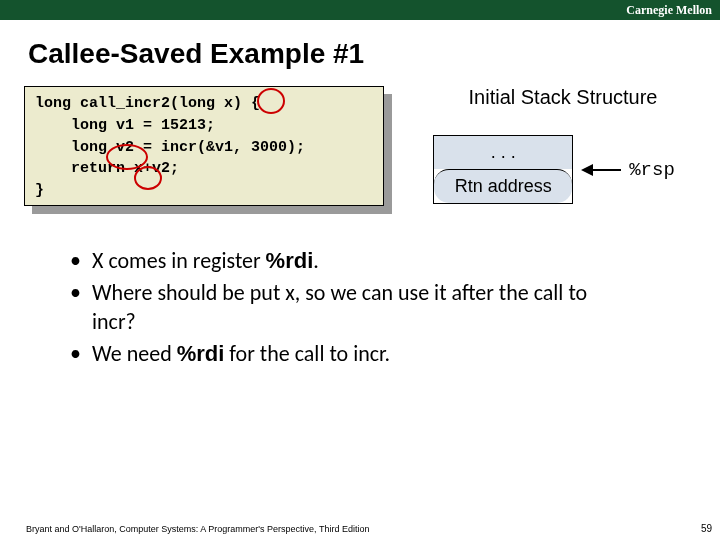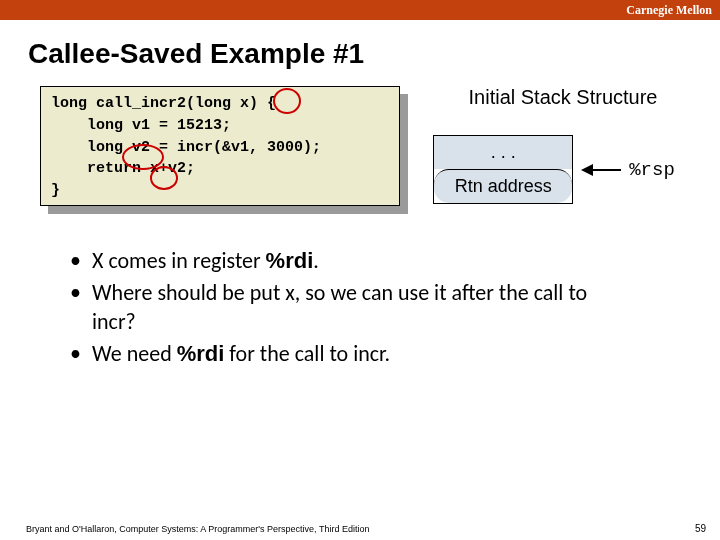--- a/index.html
+++ b/index.html
@@ -1,19 +1,19 @@
 <!DOCTYPE html>
 <html><head>
 <meta charset="utf-8">
 <style>
   * { box-sizing: border-box; margin: 0; padding: 0; }
   html, body { width: 720px; height: 540px; background: #fff; font-family: Arial, Helvetica, sans-serif; position: relative; overflow: hidden; }
-  .topbar { width: 100%; height: 20px; background: #c2410c; color: #fff; font-weight: bold; font-family: Georgia, 'Times New Roman', serif; font-size: 12px; text-align: right; padding: 3px 8px 0 0; }
+  .topbar { width: 100%; height: 20px; background: #14532d; color: #fff; font-weight: bold; font-family: Georgia, 'Times New Roman', serif; font-size: 12px; text-align: right; padding: 3px 8px 0 0; }
   .title { font-size: 28px; font-weight: bold; margin: 18px 9px 16px 28px; }
-  .row { display: flex; align-items: flex-start; padding: 0 40px; }
+  .row { display: flex; align-items: flex-start; padding: 0 24px; }
   .codewrap { position: relative; width: 368px; height: 128px; }
   .shadow { position: absolute; left: 8px; top: 8px; width: 360px; height: 120px; background: #9a9a9a; }
   .codebox { position: absolute; left: 0; top: 0; width: 360px; height: 120px; background: #ecebce; border: 1px solid #000; padding: 6px 10px; font-family: 'Courier New', monospace; font-size: 15px; font-weight: bold; line-height: 1.45; white-space: pre; }
   .circ { position: absolute; border: 2.5px solid #cc0000; border-radius: 50%; }
   .circ1 { left: 233px; top: 2px;  width: 28px; height: 26px; }
   .circ2 { left: 82px;  top: 58px; width: 42px; height: 26px; }
   .circ3 { left: 110px; top: 80px; width: 28px; height: 24px; }
   .rightcol { flex: 1; padding-left: 20px; }
   .stacktitle { font-size: 20px; text-align: center; margin-bottom: 26px; padding-left: 18px; }
   .stackrow { display: flex; align-items: center; justify-content: center; }
@@ -21,21 +21,21 @@
   .cell { text-align: center; font-size: 18px; padding: 6px 0; background: #d9e1eb; }
   .sep { border-top: 1px solid #000; border-radius: 15px; }
   .arrow { margin: 0 8px; }
   .arrow svg { display: block; }
   .rsp { font-family: 'Courier New', monospace; font-size: 19px; }
   .bullets { margin: 32px 90px 0 70px; font-family: Calibri, Arial, sans-serif; font-size: 22px; line-height: 1.35; }
   .bullets li { list-style: none; position: relative; padding-left: 22px; margin-bottom: 2px; }
   .bullets li::before { content: "•"; position: absolute; left: 0; top: 0; }
   .mono { font-family: Liberation Sans, sans-serif; font-weight: bold; }
   .footer { position: absolute; bottom: 6px; left: 26px; font-size: 9px; font-family: Liberation Sans, sans-serif; }
-  .pagenum { position: absolute; bottom: 6px; right: 14px; font-size: 10px; }
+  .pagenum { position: absolute; bottom: 6px; right: 8px; font-size: 10px; }
 </style>
 </head>
 <body>
 
 <div class="topbar">
   <span>Carnegie Mellon</span>
 </div>
 
 <h1 class="title">Callee-Saved Example #1</h1>
 

